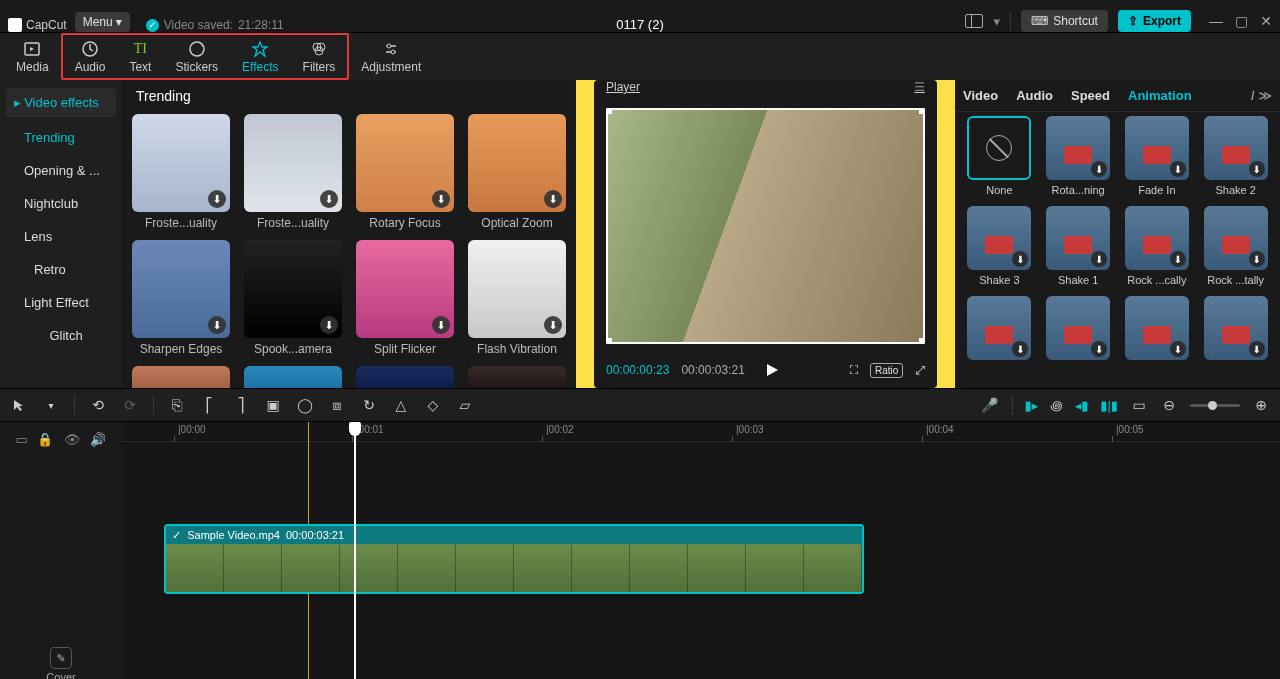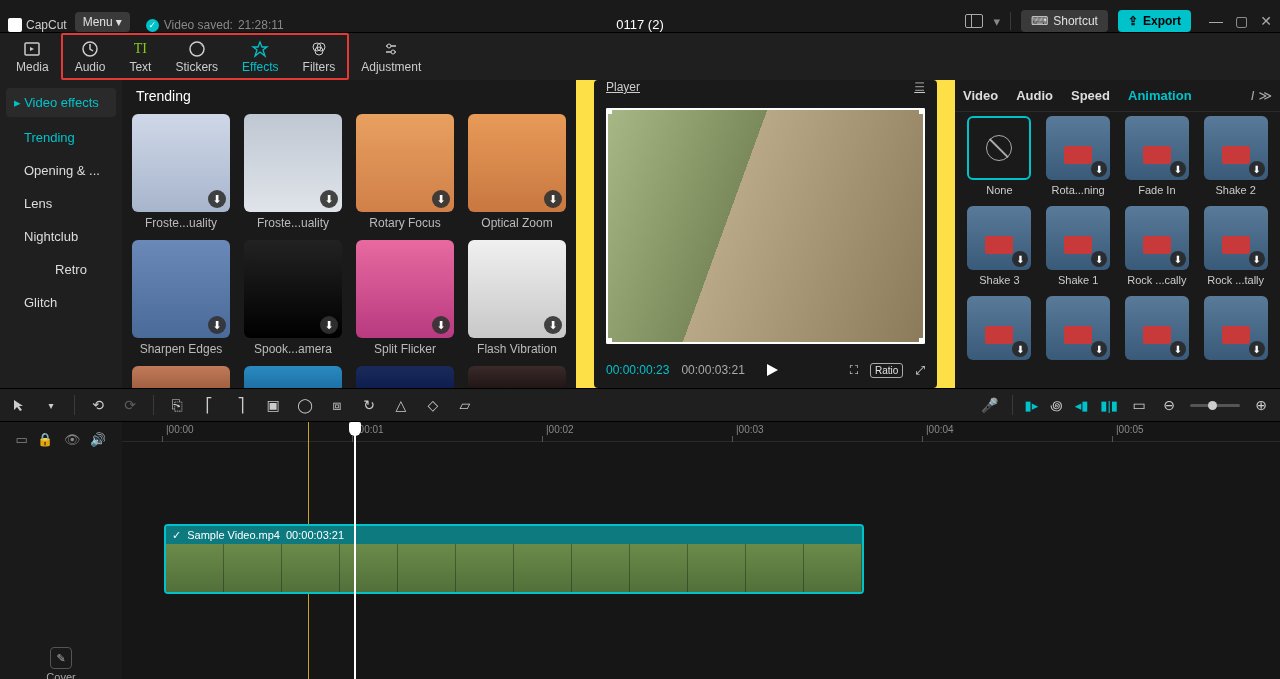--- a/index.html
+++ b/index.html
@@ -208,24 +208,25 @@
 </div>
 
 <div class="main">
 
   <div class="effects-panel">
     <div class="effects-sidebar">
       <div class="side-cat header">▸ <span>Video effects</span></div>
       <div id="cats">
           <div class="side-cat sel">Trending</div>
           <div class="side-cat" style="padding-left: 24px;">Opening &amp; ...</div>
+          <div class="side-cat" style="padding-left: 24px;">Nightclub</div>
           <div class="side-cat" style="padding-left: 24px;">Lens</div>
-          <div class="side-cat" style="padding-left: 24px;">Nightclub</div>
-          <div class="side-cat" style="padding-left: 34px; text-align: center;">Retro</div>
-          <div class="side-cat" style="padding-left: 24px;">Glitch</div>
+          <div class="side-cat" style="padding-left: 34px;">Retro</div>
+          <div class="side-cat" style="padding-left: 24px;">Light Effect</div>
+          <div class="side-cat" style="padding-left: 24px; text-align: center;">Glitch</div>
         </div>
     </div>
     <div class="effects-grid-wrap">
       <div class="grid-title">Trending</div>
       <div class="effects-grid" id="eff-grid">
           <div class="eff-item">
             <div class="eff-thumb" style="background: linear-gradient(rgb(207, 216, 232), rgb(167, 181, 204));">
               <span class="dl">⬇</span>
             </div>
             <div class="eff-label">Froste...uality</div>
@@ -456,21 +457,21 @@
       <span>👁</span>
       <span>🔊</span>
     </div>
     <div class="tl-cover">
       <div class="cic">✎</div>
       <span>Cover</span>
     </div>
   </div>
   <div class="tl-body">
     <div class="ruler" id="ruler">
-        <span class="rmark" style="left: 44px;">|00:00</span>
+        <span class="rmark" style="left: 56px;">|00:00</span>
         <span class="rmark" style="left: 234px;">|00:01</span>
         <span class="rmark" style="left: 424px;">|00:02</span>
         <span class="rmark" style="left: 614px;">|00:03</span>
         <span class="rmark" style="left: 804px;">|00:04</span>
         <span class="rmark" style="left: 994px;">|00:05</span>
       </div>
     <div class="inpoint"></div>
     <div class="clip">
       <div class="clip-head">
         <span>✓</span>

